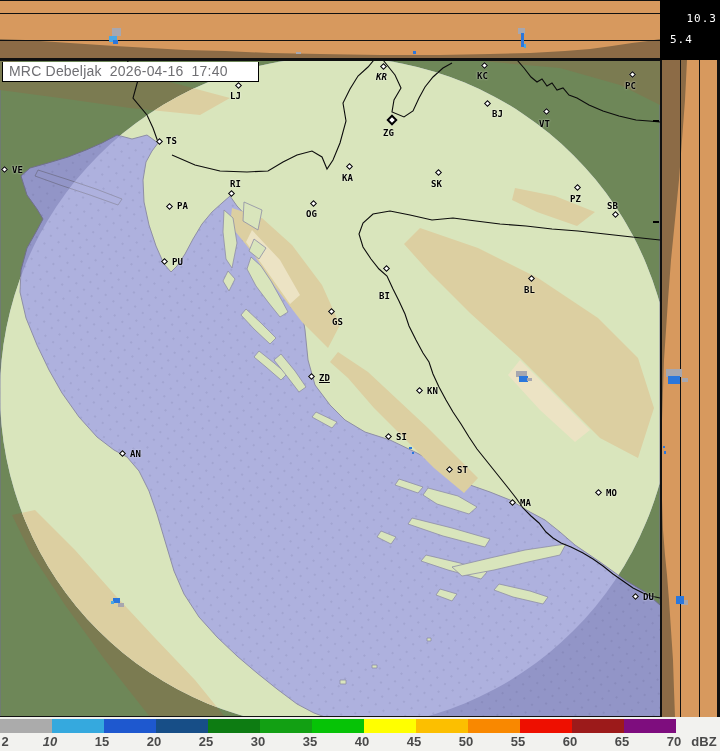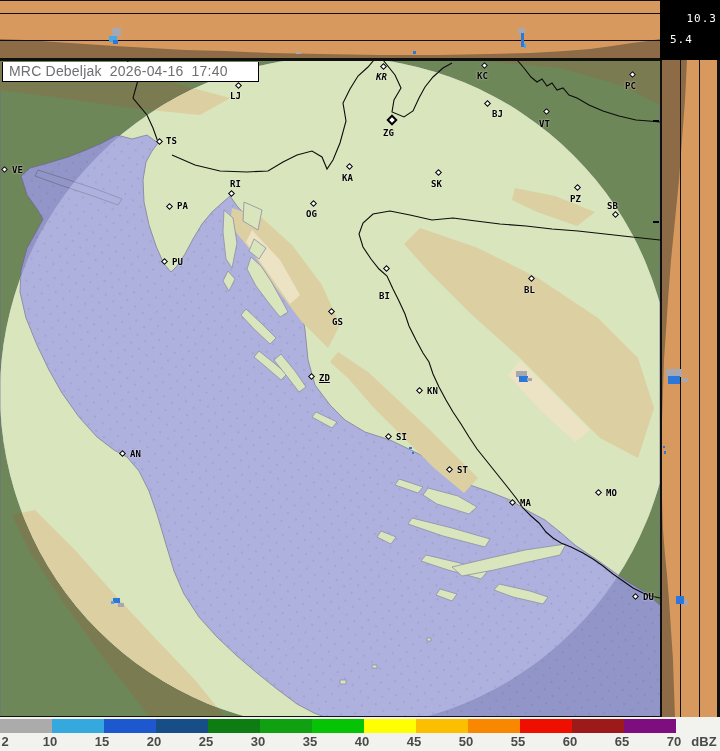--- a/index.html
+++ b/index.html
@@ -247,21 +247,21 @@
         <div class="seg" style="background: rgb(6, 195, 6);"></div>
         <div class="seg" style="background: rgb(255, 255, 0);"></div>
         <div class="seg" style="background: rgb(252, 191, 0);"></div>
         <div class="seg" style="background: rgb(249, 136, 0);"></div>
         <div class="seg" style="background: rgb(238, 15, 0);"></div>
         <div class="seg" style="background: rgb(156, 26, 26);"></div>
         <div class="seg" style="background: rgb(126, 13, 126);"></div>
       </div>
     <div id="cbar-ticks">
         <span class="tick" style="left: 5px;">2</span>
-        <span class="tick" style="left: 50px;">10</span>
+        <span class="tick" style="left: 50px; font-style: italic;">10</span>
         <span class="tick" style="left: 102px;">15</span>
         <span class="tick" style="left: 154px;">20</span>
         <span class="tick" style="left: 206px;">25</span>
         <span class="tick" style="left: 258px;">30</span>
         <span class="tick" style="left: 310px;">35</span>
         <span class="tick" style="left: 362px;">40</span>
         <span class="tick" style="left: 414px;">45</span>
         <span class="tick" style="left: 466px;">50</span>
         <span class="tick" style="left: 518px;">55</span>
         <span class="tick" style="left: 570px;">60</span>

